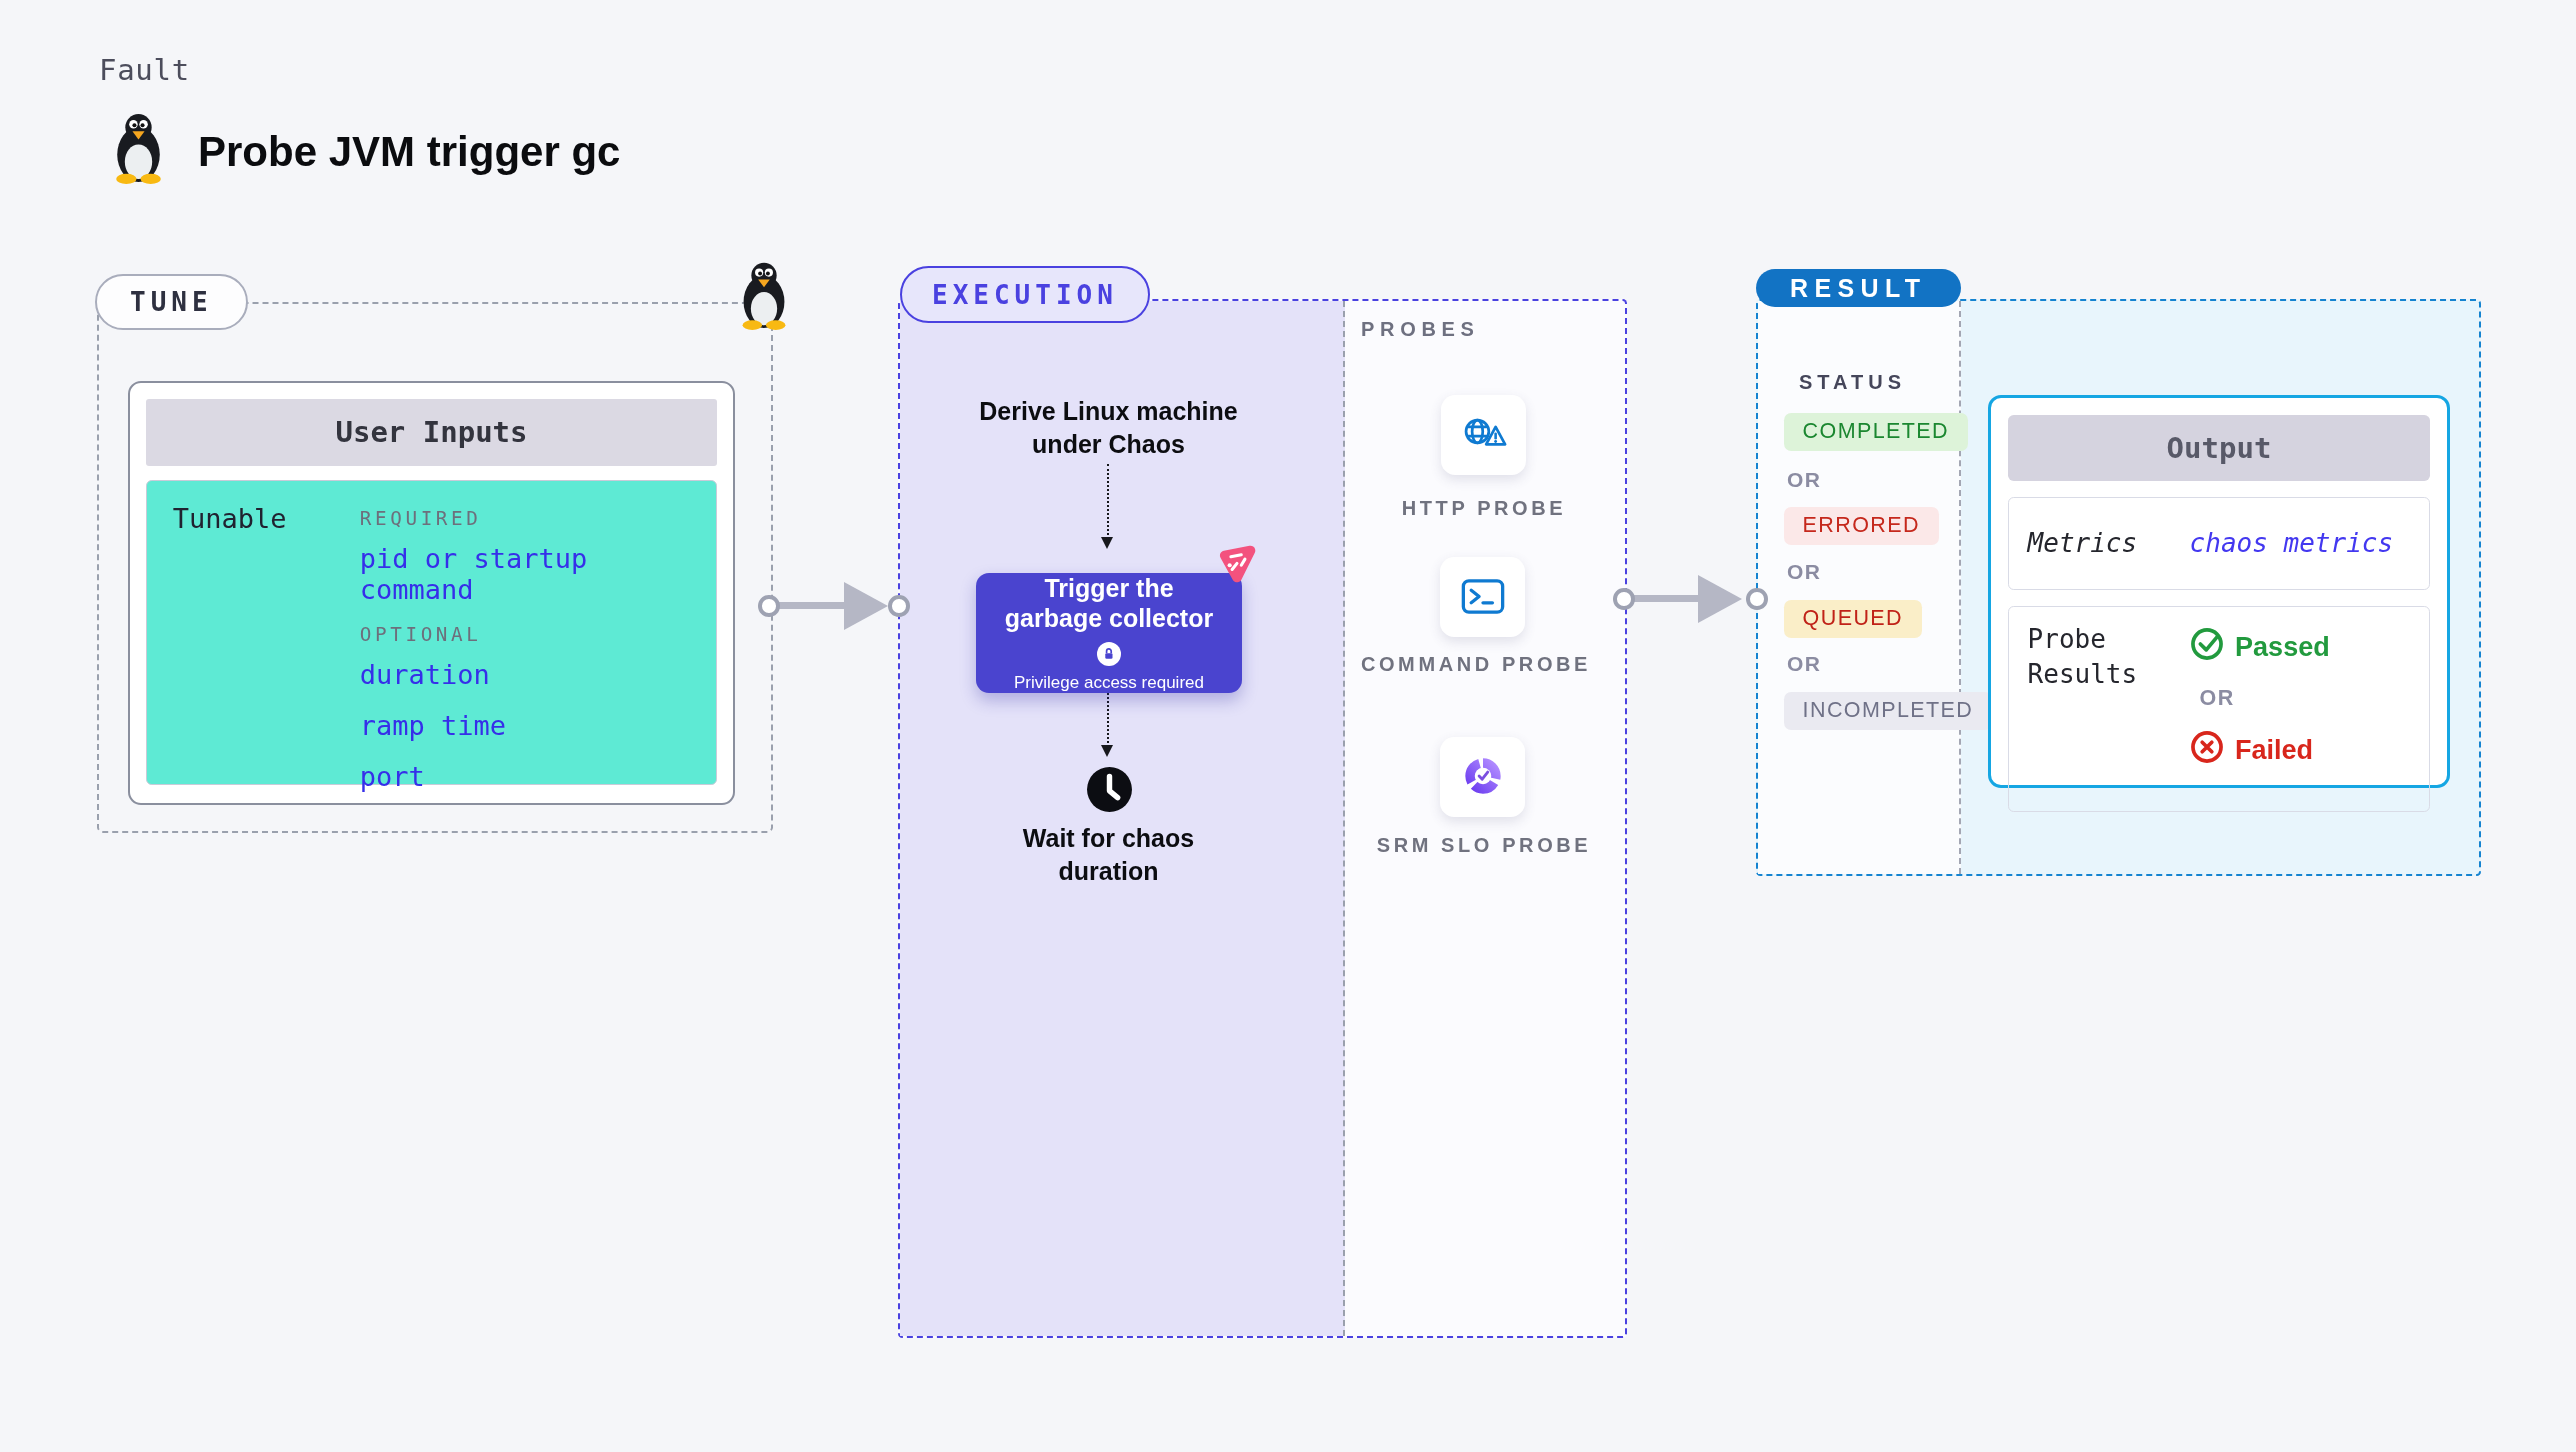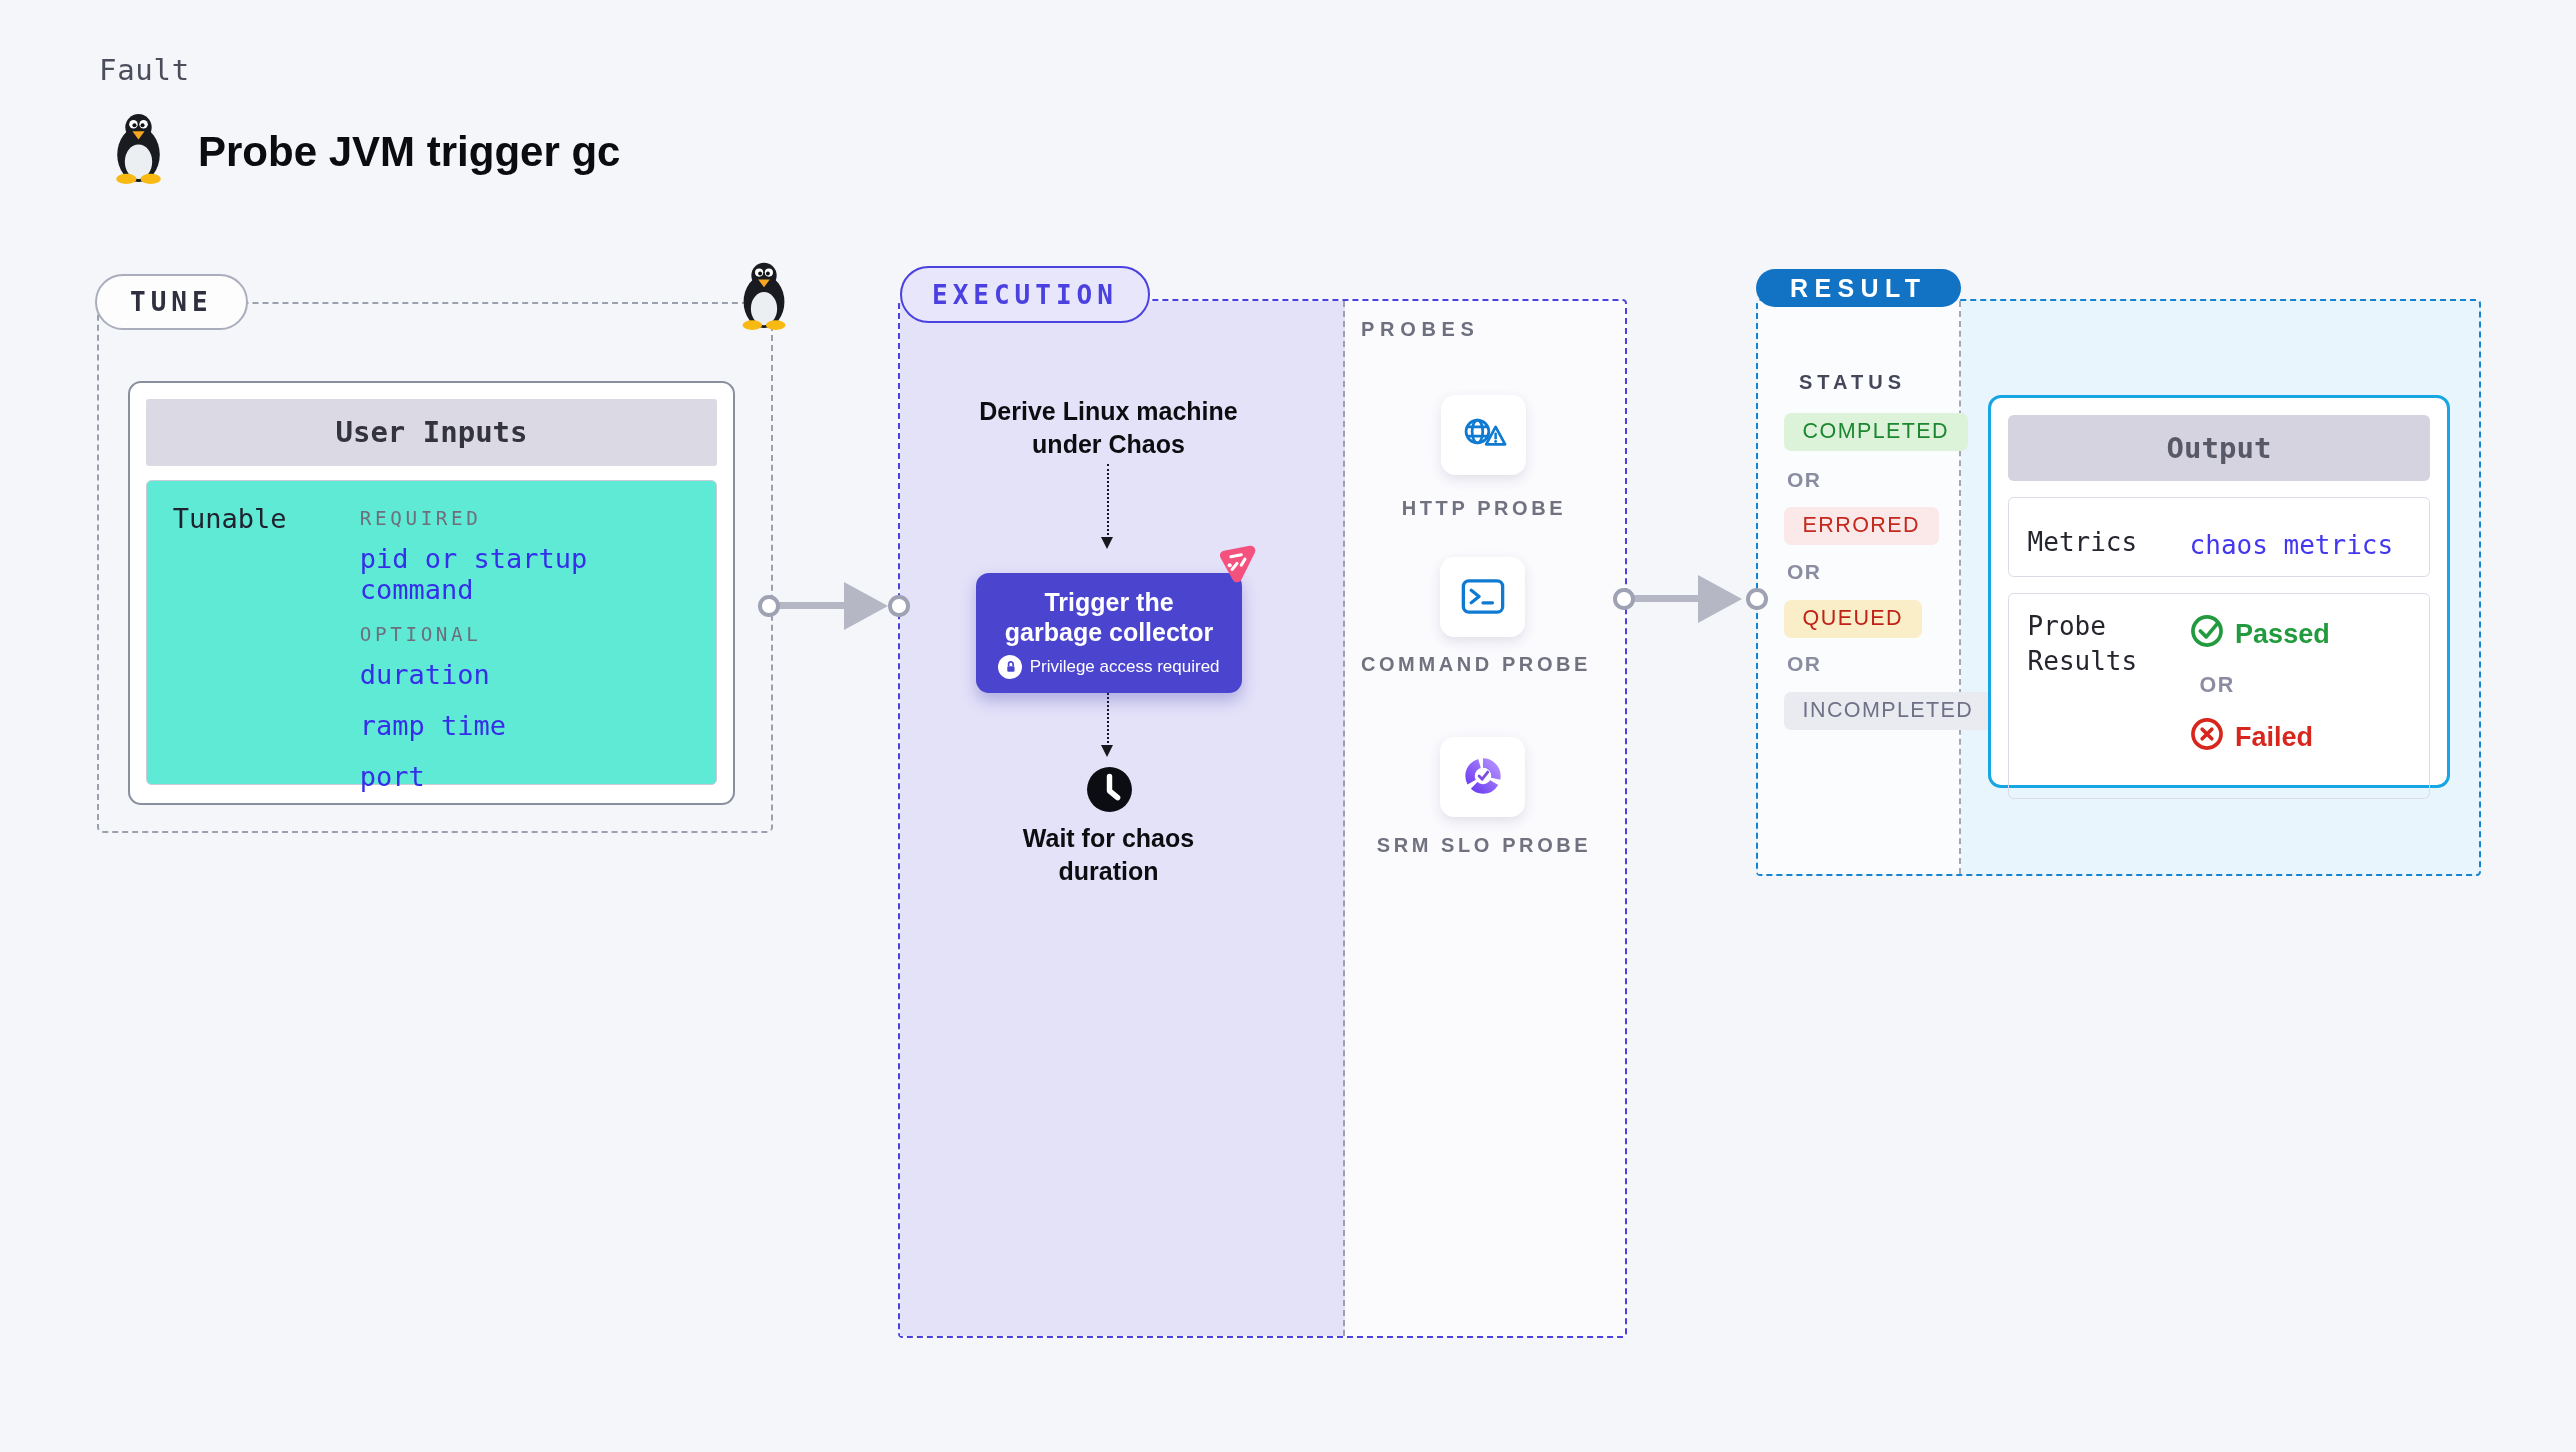--- a/index.html
+++ b/index.html
@@ -47,21 +47,21 @@
   .step-wait{left:1001px;top:822px;width:215px;}
   .dotarrow{width:0;border-left:2.9px dotted #17181d;z-index:3;}
   .dotarrow::after{content:"";position:absolute;left:-7.9px;bottom:-11.5px;
                    border:6.4px solid transparent;border-top:12px solid #17181d;}
   .dotarrow1{left:1107px;top:464px;height:79px;}
   .dotarrow2{left:1107px;top:682px;height:69px;}
   .action-btn{left:976px;top:573px;width:266px;height:120px;background:#4a44cf;border-radius:13px;
               box-shadow:0 7.2px 15.8px rgba(44,38,160,.28);display:flex;flex-direction:column;
               align-items:center;justify-content:center;z-index:4;}
   .btn-title{font-size:25px;font-weight:bold;color:#ffffff;text-align:center;line-height:1.2;width:215px;}
-  .btn-note{margin-top:8.6px;display:flex;align-items:center;gap:7.2px;color:#ffffff;font-size:17px;}
+  .btn-note{margin-top:8.6px;display:flex;align-items:center;gap:7.2px;color:#ffffff;font-size:17px;flex-direction:column;}
   .lock-badge{width:24px;height:24px;border-radius:50%;background:#ffffff;display:flex;
               align-items:center;justify-content:center;flex:none;}
   .chaos-pink{left:1215px;top:542px;width:44px;height:44px;z-index:5;}
   .clock-icon{left:1085px;top:765px;width:49px;height:49px;z-index:3;}
 
   .probes-label{left:1361px;top:318px;font-size:20px;font-weight:bold;letter-spacing:5.7px;color:#6e7080;z-index:3;}
   .probe-card{width:85px;height:80px;background:#ffffff;border-radius:14.3px;
               box-shadow:0 4.3px 11.5px rgba(70,70,110,.14);display:flex;align-items:center;
               justify-content:center;z-index:3;}
   .probe-card-1{left:1441px;top:395px;}
@@ -88,21 +88,21 @@
   .or-1{left:1787px;top:468px;}
   .or-2{left:1787px;top:560px;}
   .or-3{left:1787px;top:652px;}
 
   .output-card{left:1988px;top:395px;width:462px;height:393px;background:#ffffff;border:3.6px solid #15a6e3;
                border-radius:13px;padding:17px;box-sizing:border-box;z-index:3;}
   .out-header{height:66px;background:#d5d3df;border-radius:5.7px;display:flex;align-items:center;
               justify-content:center;font-size:29px;font-weight:bold;color:#585968;}
   .out-row{margin-top:15.8px;border:1.4px solid #d9dbe6;border-radius:5.7px;display:flex;
            padding:15.8px 18.6px;box-sizing:border-box;}
-  .metrics-row{height:80px;align-items:flex-end;}
+  .metrics-row{height:93px;align-items:center;font-style:italic;}
   .out-label{width:162px;font-size:26px;color:#25262d;line-height:1.35;flex:none;}
   .metrics-value{font-size:26px;color:#4338f0;}
   .probe-row{height:206px;align-items:flex-start;}
   .pr-col{display:flex;flex-direction:column;padding-top:4.3px;}
   .verdict-row{display:flex;align-items:center;gap:11.5px;font-size:27px;font-weight:bold;}
   .verdict-pass{color:#229a3e;align-items:center;}
   .verdict-fail{color:#d8261c;}
   .pr-or{margin:18.6px 0 18.6px 10px;font-size:21.5px;font-weight:bold;color:#8b8ca2;letter-spacing:1.4px;}
 
   

